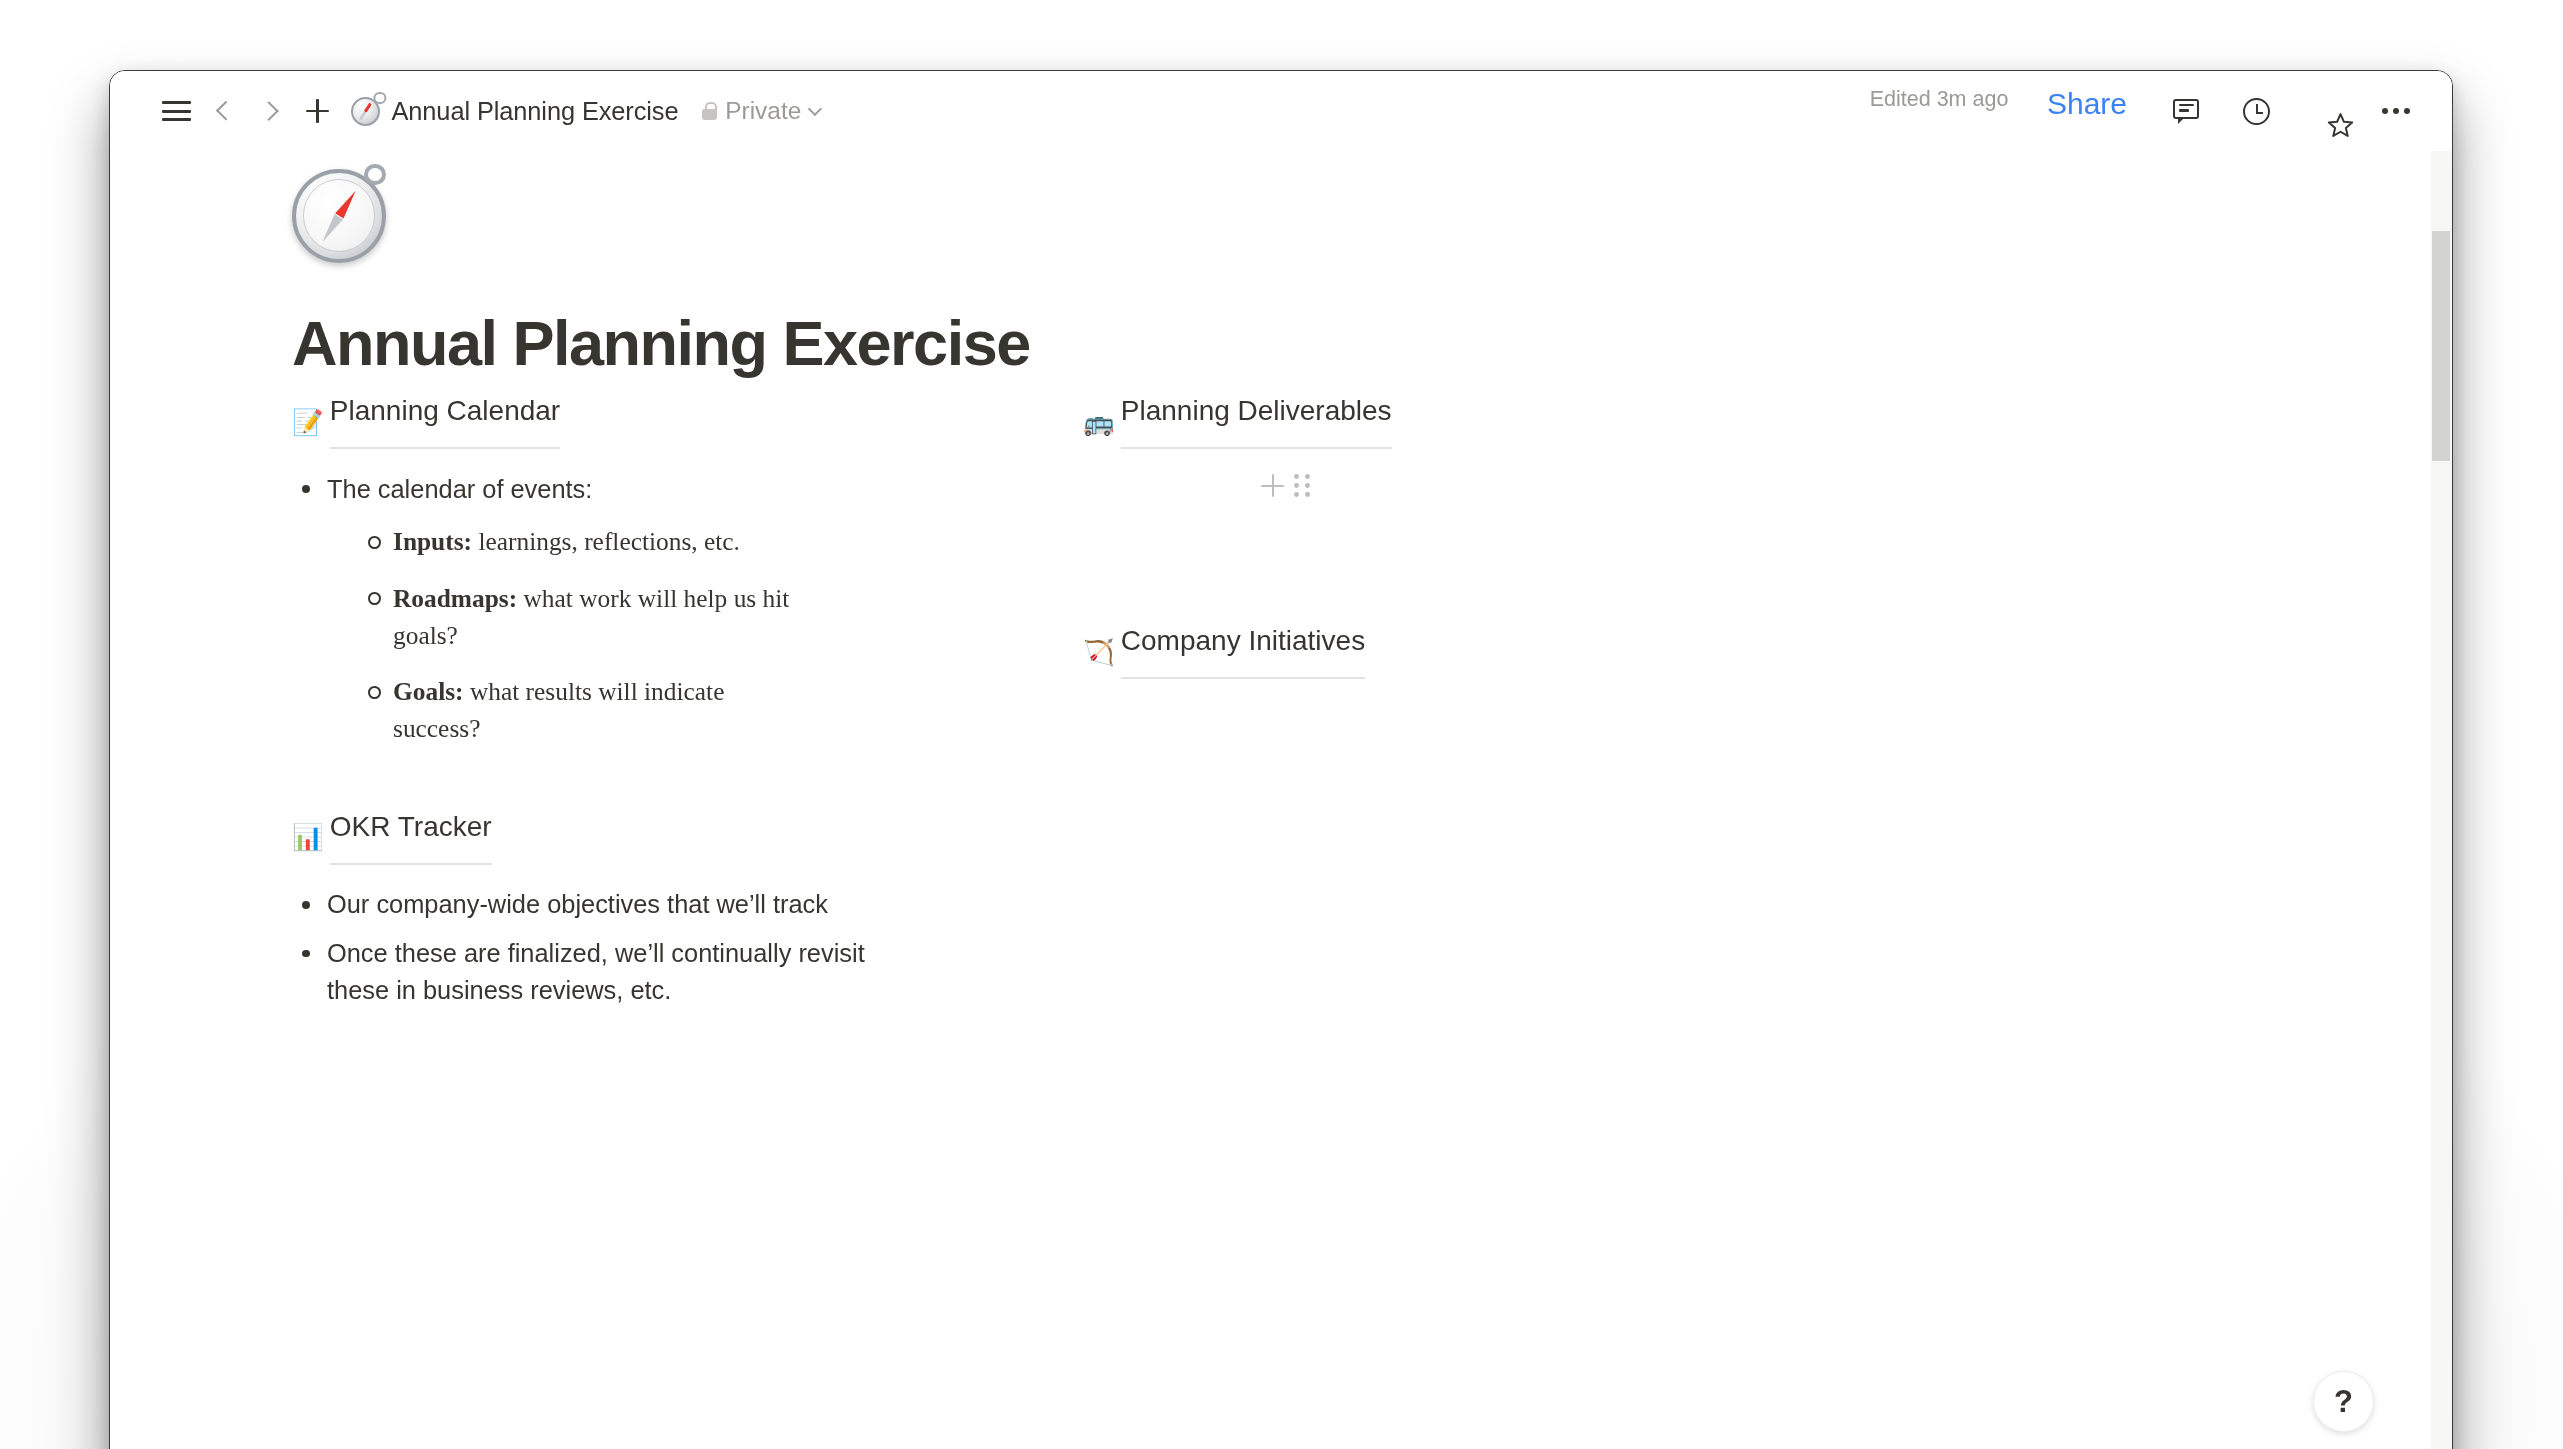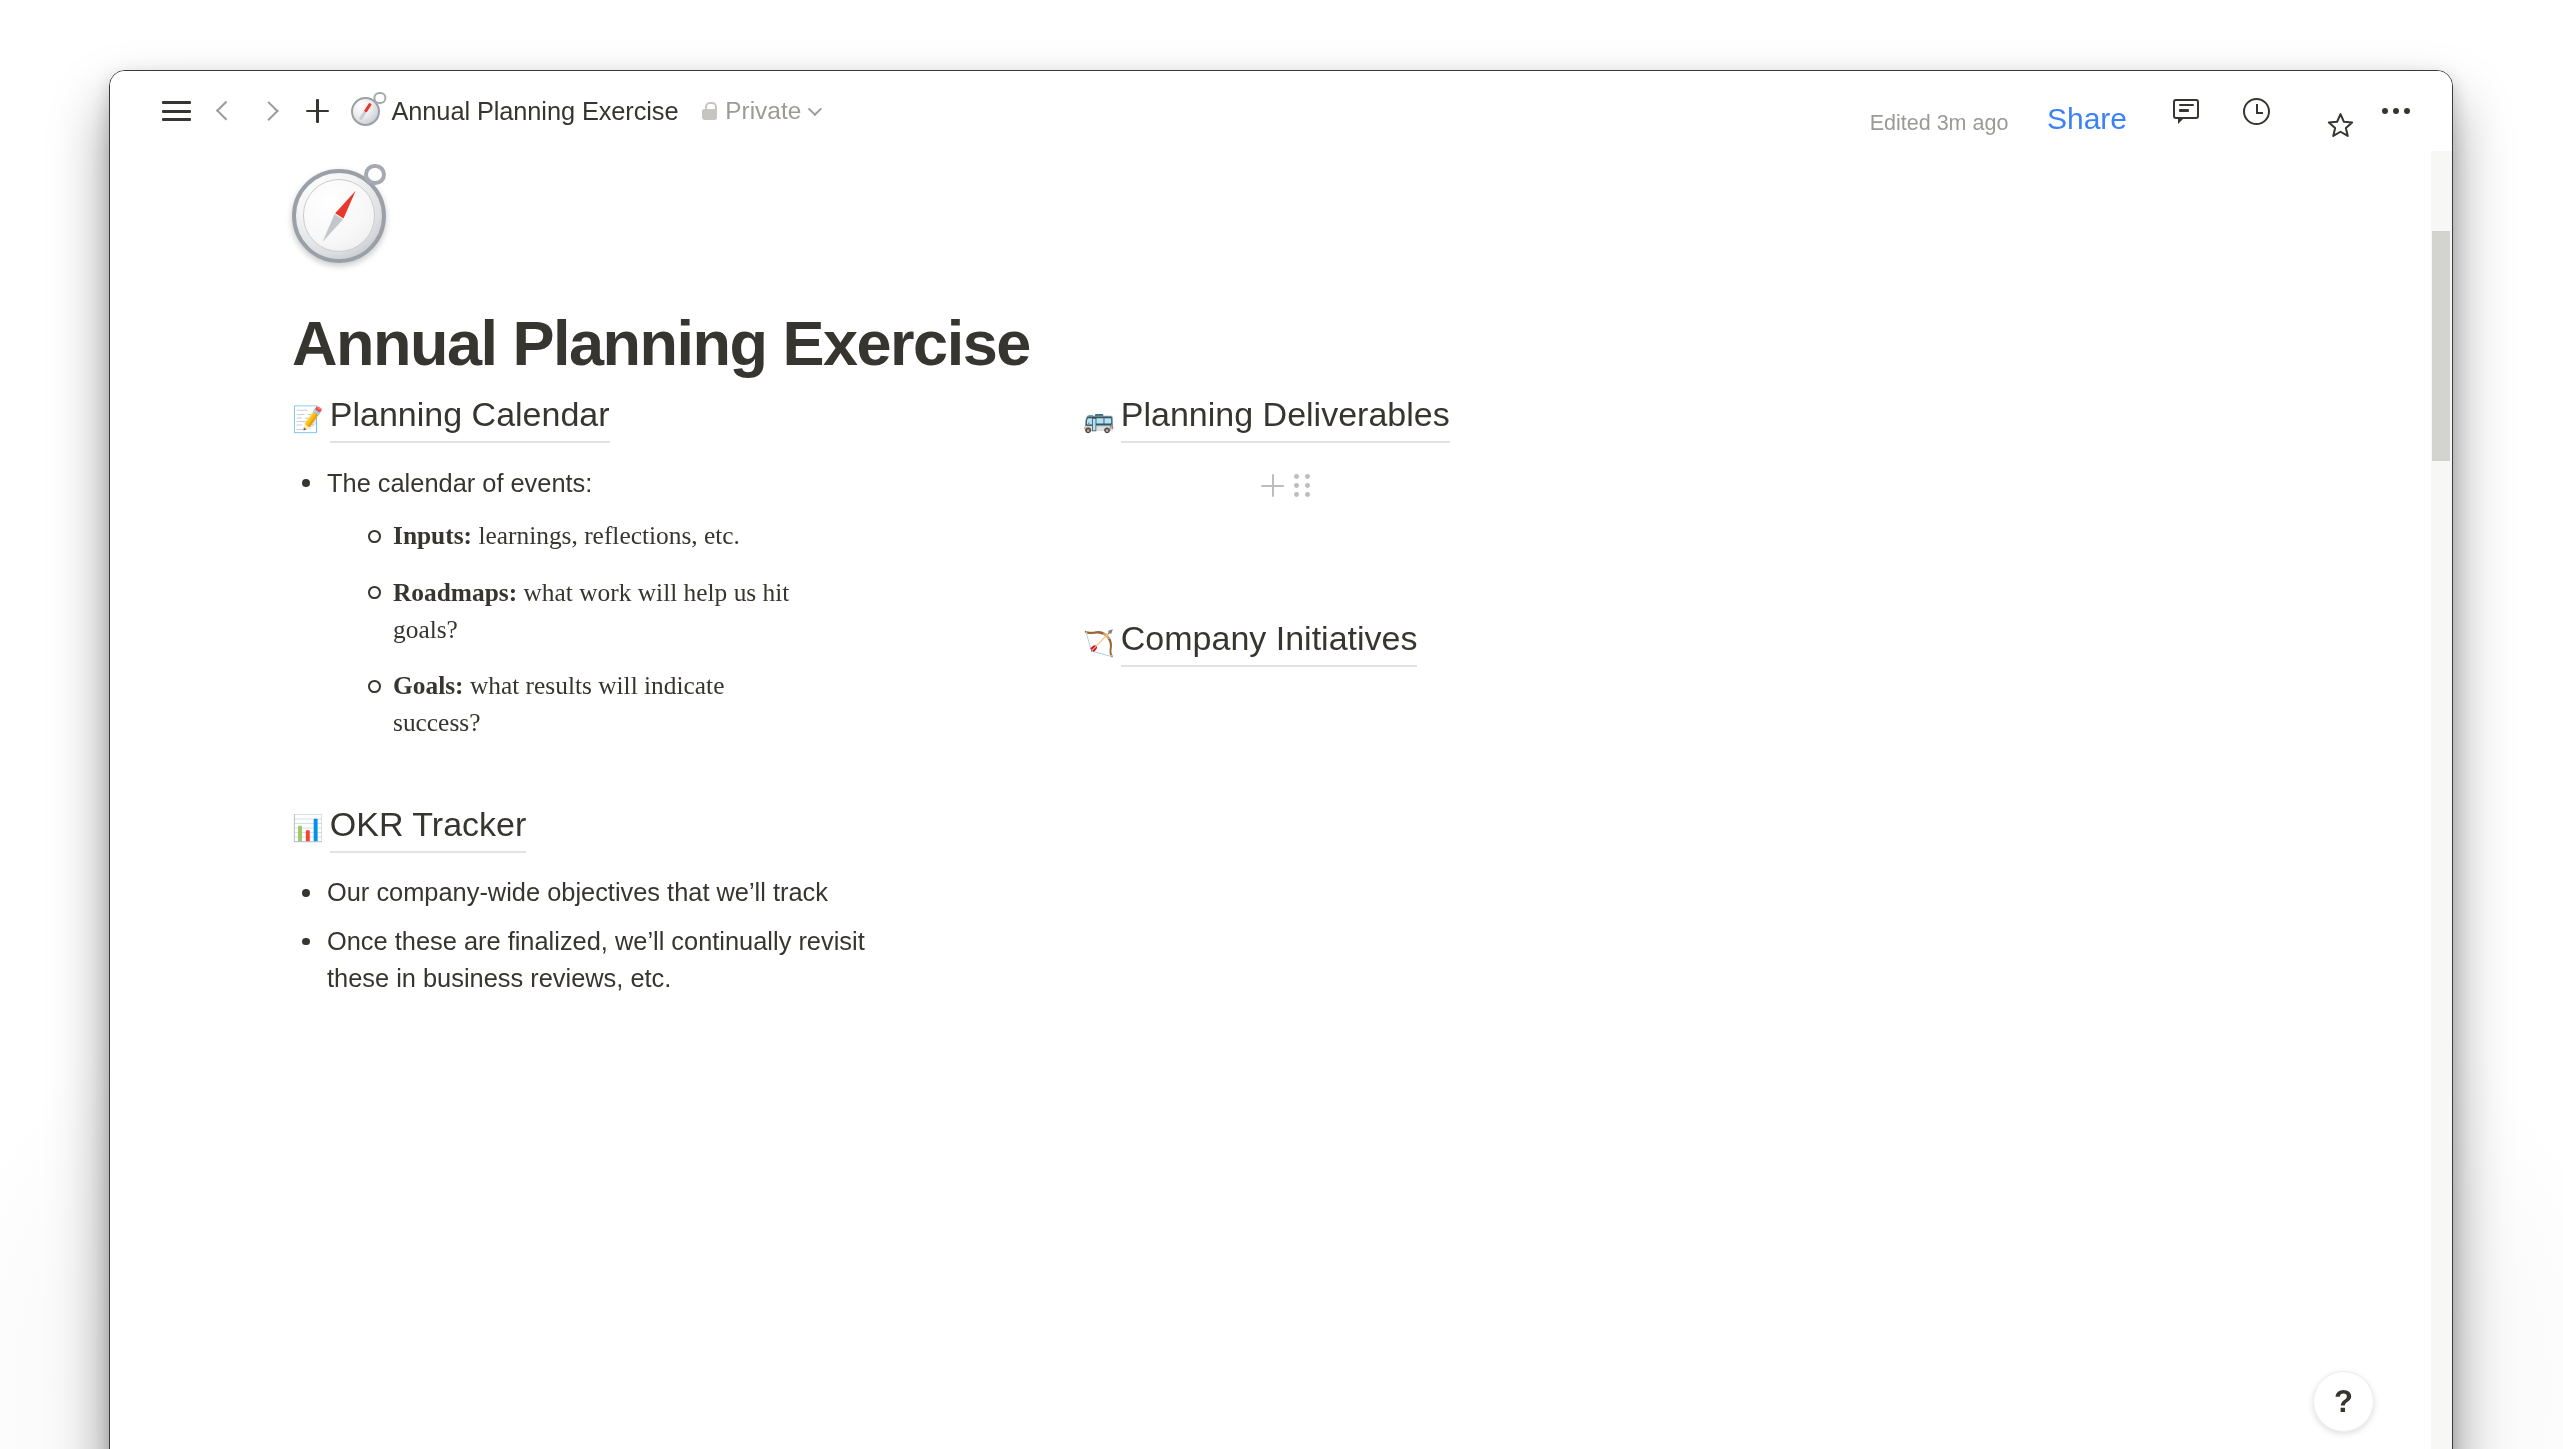--- a/index.html
+++ b/index.html
@@ -140,21 +140,21 @@
   .caret-down {
     width: 9.8px; height: 9.8px;
     border-bottom: 2.1px solid #9b9a97;
     border-right: 2.1px solid #9b9a97;
     transform: rotate(45deg);
     margin-top: -4.9px;
   }
 
   .tb-right {
     margin-left: auto;
-    display: flex; align-items: flex-end; gap: 21px;
+    display: flex; align-items: flex-start; gap: 21px;
     padding-right: 5.9px;
   }
   .edited-label {
     font-size: 21.5px; color: #9b9a97; margin-right: 17.6px; white-space: nowrap;
     cursor: pointer;
   }
   .share-label {
     font-size: 30px; color: #3b82f6; margin-right: 13.7px; white-space: nowrap;
     cursor: pointer;
   }
@@ -262,24 +262,24 @@
   .col.left  { margin-right: 176px; }
 
   .section { margin-bottom: 61px; }
 
   .sec-head {
     display: flex; align-items: center; gap: 8.8px;
     margin-bottom: 21.5px;
   }
   .sec-emoji { font-size: 0; width: 29px; height: 29px; flex: none; position: relative; }
   .sec-link {
-    font-size: 34px;
+    font-size: 28px;
     color: #37352f;
     border-bottom: 2px solid #e3e2e0;
-    padding-bottom: 7px;
+    padding-bottom: 20px;
     cursor: pointer;
     white-space: nowrap;
     text-align: right;
   }
 
   ul.bul { list-style: none; }
   ul.bul > li {
     position: relative;
     padding-left: 35px;
     font-size: 25.4px;

